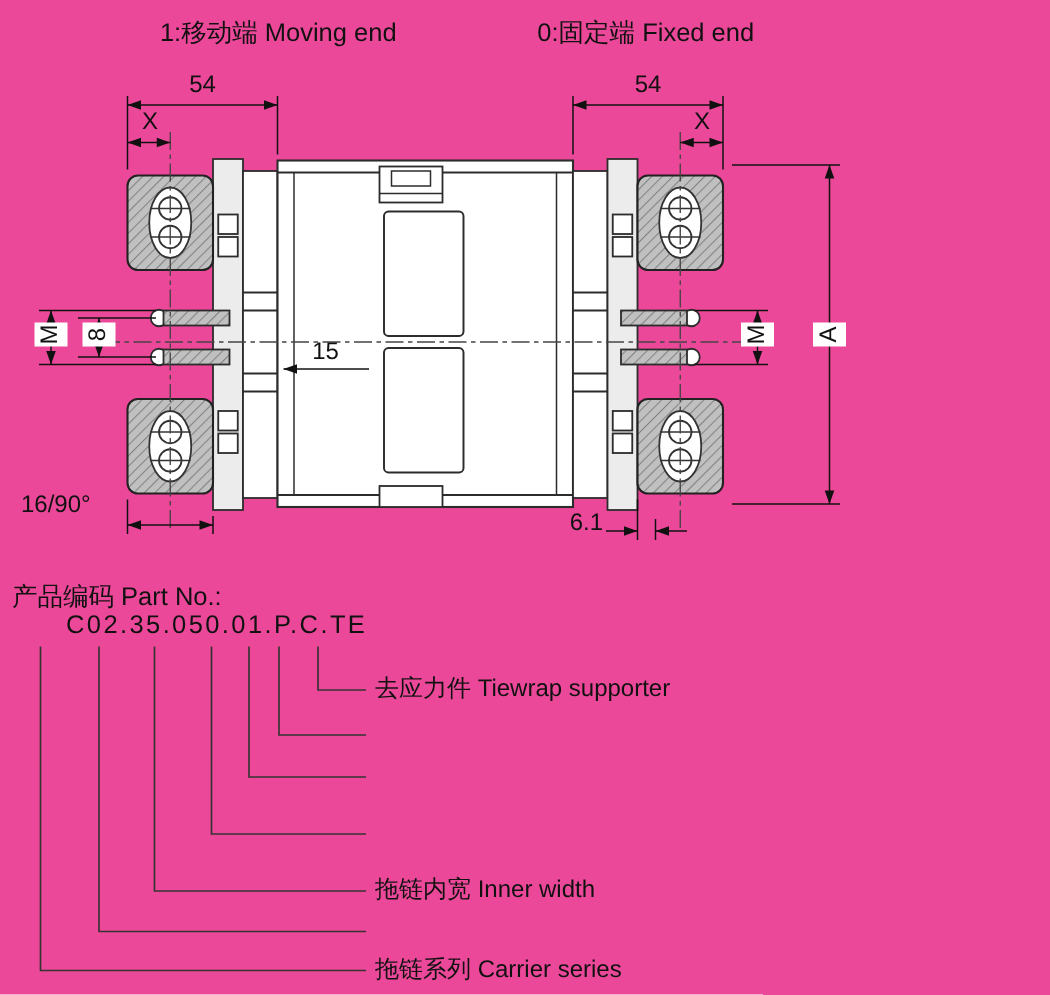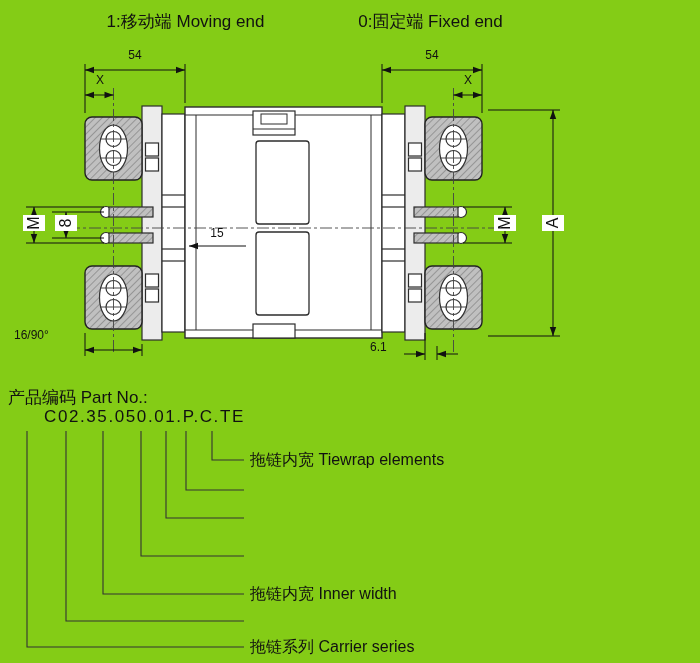--- a/index.html
+++ b/index.html
@@ -1,21 +1,21 @@
 <!DOCTYPE html>
 <html><head>
 <meta charset="utf-8">
 <style>
   html,body{margin:0;padding:0;background:#fff;}
   body{font-family:"Liberation Sans","DejaVu Sans",sans-serif;color:#111;}
-  .stage{position:relative;width:700px;height:663px;background:#84cc16;overflow:hidden;}
+  .stage{position:relative;width:700px;height:663px;background:#ec4899;overflow:hidden;}
   svg.layer{position:absolute;left:0;top:0;}
   .t{position:absolute;color:#111;white-space:nowrap;}
   .hdr{font-size:17px;font-weight:500;}
-  .dim{font-size:12px;}
+  .dim{font-size:16px;}
   .center{text-align:center;}
   .rot{transform:rotate(-90deg);transform-origin:center;display:flex;align-items:center;justify-content:center;background:#fff;font-size:16px;}
   .pn-label{font-size:17px;font-weight:500;}
   .pn-code{font-size:17px;letter-spacing:1.6px;font-weight:500;}
   .bd{font-size:16px;line-height:20px;}
 </style>
 </head>
 <body>
 
 <div class="stage">
@@ -176,22 +176,22 @@
   <span class="t dim center" style="left:87px;top:73px;width:26px;">X</span>
   <span class="t dim center" style="left:455px;top:73px;width:26px;">X</span>
 
   <span class="t rot" style="left:26px;top:212px;width:16px;height:22px;">M</span>
   <span class="t rot" style="left:58px;top:212px;width:16px;height:22px;">8</span>
   <span class="t rot" style="left:497px;top:212px;width:16px;height:22px;">M</span>
   <span class="t rot" style="left:545px;top:212px;width:16px;height:22px;">A</span>
 
   <span class="t dim center" style="left:196px;top:226px;width:42px;">15</span>
   <span class="t dim" style="left:14px;top:328px;">16/90°</span>
-  <span class="t dim" style="left:370px;top:340px;width:32px;">6.1</span>
+  <span class="t dim" style="left:370px;top:340px;width:32px;text-align:right;">6.1</span>
 
   <span class="t pn-label" style="left:8px;top:386px;text-align:center;">产品编码 Part No.:</span>
   <span class="t pn-code" style="left:8px;top:407px;margin-left:36px;">C02.35.050.01.P.C.TE</span>
 
-  <span class="t bd" style="left:250px;top:450px;">拖链内宽 Tiewrap elements</span>
+  <span class="t bd" style="left:250px;top:450px;">去应力件 Tiewrap supporter</span>
   <span class="t bd" style="left:250px;top:584px;">拖链内宽 Inner width</span>
   <span class="t bd" style="left:250px;top:637px;">拖链系列 Carrier series</span>
 
 </div>
 
 </body></html>

